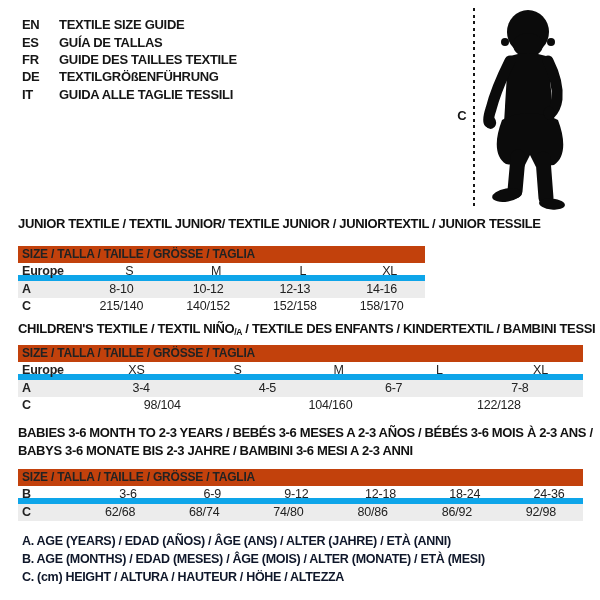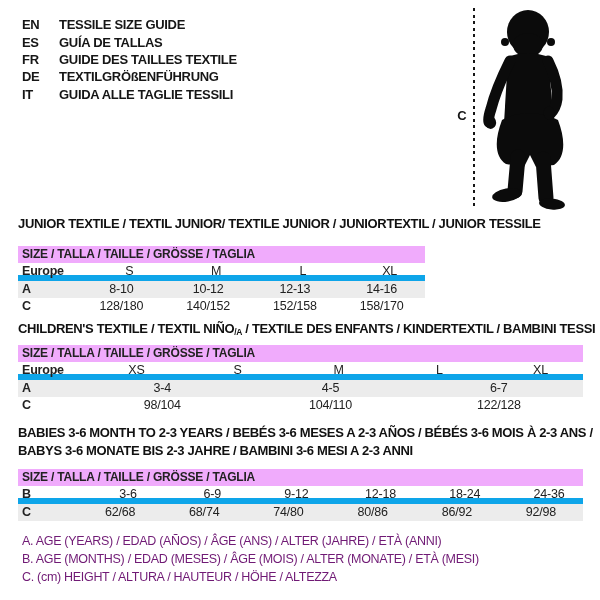--- a/index.html
+++ b/index.html
@@ -24,50 +24,50 @@
   .baby-svg{position:absolute;left:480px;top:5px;}
   
   .table-block{position:absolute;left:18px;}
   .tb-title{
     font-size:13px;font-weight:700;letter-spacing:-0.35px;white-space:nowrap;
     line-height:17.5px;color:#111;
   }
   .tb-title .sub{font-size:8.5px;vertical-align:-2px;}
   .size-table{position:absolute;left:0;}
   .size-bar{
-    height:17px;line-height:17px;background:#f0abfc;color:#222;
+    height:17px;line-height:17px;background:#c2410c;color:#222;
     font-size:12px;font-weight:700;letter-spacing:-0.2px;padding-left:4px;
     box-sizing:border-box;
   }
   .trow{display:flex;height:17px;line-height:17px;box-sizing:border-box;}
   .trow.shade{background:#ececec;}
   .trow.divider{border-bottom:6px solid #0ea5e9;height:18px;line-height:17px;gap:16px;}
   .tlabel{
     width:60px;flex:0 0 60px;text-align:left;padding-left:4px;box-sizing:border-box;
     font-size:12.5px;font-weight:700;letter-spacing:-0.2px;color:#222;
   }
   .tcell{
     flex:1;text-align:center;font-size:12.5px;letter-spacing:-0.2px;color:#222;
   }
   
   .footnotes{position:absolute;left:22px;top:533px;}
   .footnote-line{
-    font-size:12.5px;font-weight:400;letter-spacing:-0.3px;line-height:17.8px;
-    white-space:nowrap;color:#701a75;
+    font-size:12.5px;font-weight:700;letter-spacing:-0.3px;line-height:17.8px;
+    white-space:nowrap;color:#0f172a;
   }
 </style>
 </head>
 <body>
 
 <div id="canvas">
 
   <div class="lang-block">
       <div class="lang-row">
         <span class="lang-code">EN</span>
-        <span class="lang-label">TESSILE SIZE GUIDE</span>
+        <span class="lang-label">TEXTILE SIZE GUIDE</span>
       </div>
       <div class="lang-row">
         <span class="lang-code">ES</span>
         <span class="lang-label">GUÍA DE TALLAS</span>
       </div>
       <div class="lang-row">
         <span class="lang-code">FR</span>
         <span class="lang-label">GUIDE DES TAILLES TEXTILE</span>
       </div>
       <div class="lang-row">
@@ -114,21 +114,21 @@
         </div>
         <div class="trow shade">
           <span class="tlabel">A</span>
           <span class="tcell">8-10</span>
           <span class="tcell">10-12</span>
           <span class="tcell">12-13</span>
           <span class="tcell">14-16</span>
         </div>
         <div class="trow">
           <span class="tlabel">C</span>
-          <span class="tcell">128/180</span>
+          <span class="tcell">215/140</span>
           <span class="tcell">140/152</span>
           <span class="tcell">152/158</span>
           <span class="tcell">158/170</span>
         </div>
       </div>
     </div>
 
   <div class="table-block" style="top:320px;width:565px;">
       <div class="tb-title">
         <div><span>CHILDREN'S TEXTILE / TEXTIL NIÑO</span><span class="sub">/A</span><span> / TEXTILE DES ENFANTS / KINDERTEXTIL / BAMBINI TESSILE</span></div>
@@ -141,25 +141,26 @@
           <span class="tcell">S</span>
           <span class="tcell">M</span>
           <span class="tcell">L</span>
           <span class="tcell">XL</span>
         </div>
         <div class="trow shade">
           <span class="tlabel">A</span>
           <span class="tcell">3-4</span>
           <span class="tcell">4-5</span>
           <span class="tcell">6-7</span>
+          <span class="tcell">7-8</span>
         </div>
         <div class="trow">
           <span class="tlabel">C</span>
           <span class="tcell">98/104</span>
-          <span class="tcell">104/110</span>
+          <span class="tcell">104/160</span>
           <span class="tcell">122/128</span>
         </div>
       </div>
     </div>
 
   <div class="table-block" style="top:424px;width:565px;">
       <div class="tb-title">
         <div><span>BABIES 3-6 MONTH TO 2-3 YEARS / BEBÉS 3-6 MESES A 2-3 AÑOS / BÉBÉS 3-6 MOIS À 2-3 ANS /</span></div>
         <div><span>BABYS 3-6 MONATE BIS 2-3 JAHRE / BAMBINI 3-6 MESI A 2-3 ANNI</span></div>
       </div>

